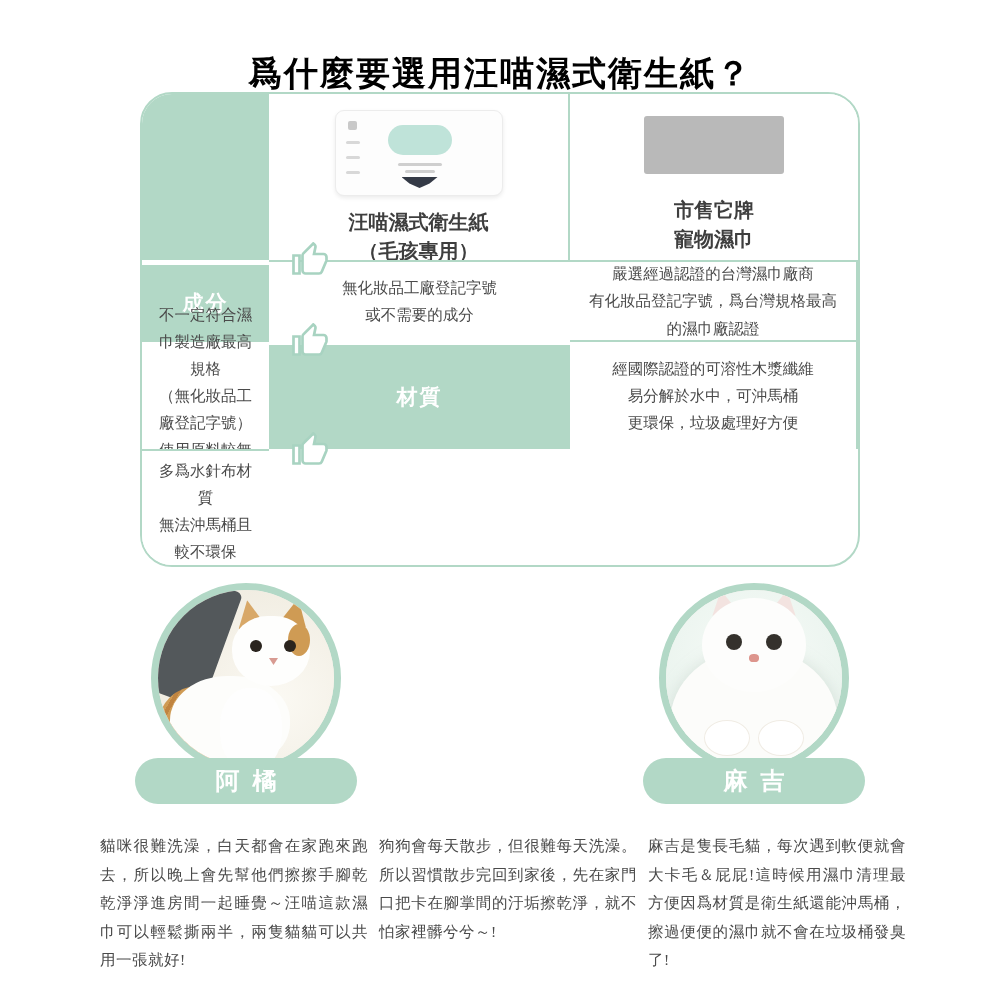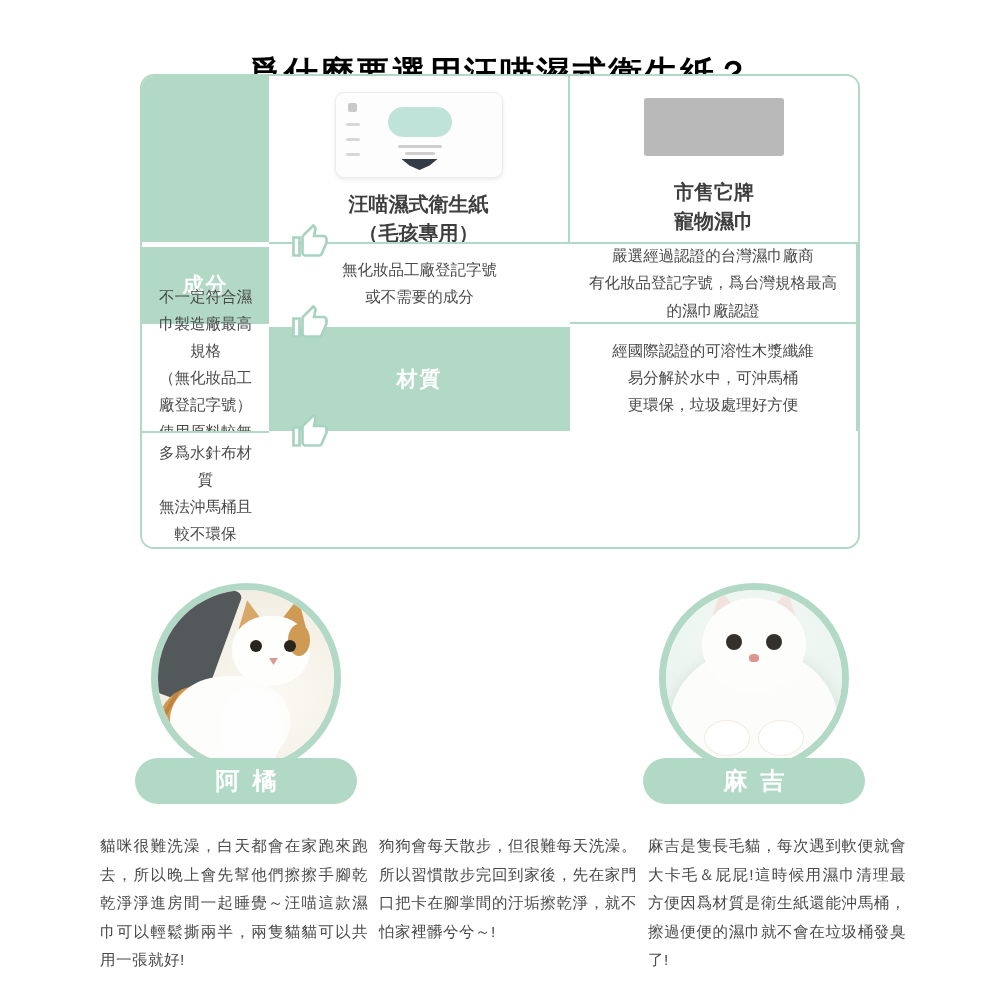--- a/index.html
+++ b/index.html
@@ -11,22 +11,22 @@
     color:#474747;
   }
   
   .title {
     position:absolute; top:24px; left:0; width:100%;
     text-align:center; font-size:34px; font-weight:800;
     color:#000000; letter-spacing:2px;margin-top:27px;
   }
   
   .cmp-table {
-    position:absolute; left:140px; top:74px; width:720px; height:475px;
-    border:2px solid #b2d8c6; border-radius:14px; overflow:hidden;
+    position:absolute; left:140px; top:92px; width:720px; height:475px;
+    border:2px solid #b2d8c6; border-radius:32px; overflow:hidden;
     display:grid;
     grid-template-columns:127px 301px 1fr;
     grid-template-rows:166px 80px 109px 1fr;
     background:#ffffff;
   }
   .lbl-cell {
     background:#b2d8c6; display:flex; align-items:center; justify-content:center;
     color:#ffffff; font-size:21px; font-weight:700; letter-spacing:2px;
   }
   .lbl-cell.gap { border-top:5px solid #ffffff; }
@@ -128,21 +128,21 @@
   .p3-nose { position:absolute; left:83px; top:64px; width:10px; height:8px; background:#dd958d; border-radius:45%; }
   .p3-pawl { position:absolute; left:38px; top:130px; width:46px; height:36px; background:#ffffff; border:1px solid #f0ece4; border-radius:50%; }
   .p3-pawr { position:absolute; left:92px; top:130px; width:46px; height:36px; background:#ffffff; border:1px solid #f0ece4; border-radius:50%; }
   
   .stories {
     position:absolute; left:100px; top:832px; width:806px;
     display:flex; justify-content:space-between;
   }
   .story {
     width:268px; font-size:15.5px; line-height:1.84; color:#4a4a4a;
-    text-align:justify; letter-spacing:0.5px;
+    text-align:justify; letter-spacing:0.5px;font-family:Liberation Serif, serif;
   }
   .story.s2, .story.s3 { width:258px; }
 </style>
 </head>
 <body>
 
 <div class="page">
 
   <div class="title">爲什麼要選用汪喵濕式衛生紙？</div>
 

